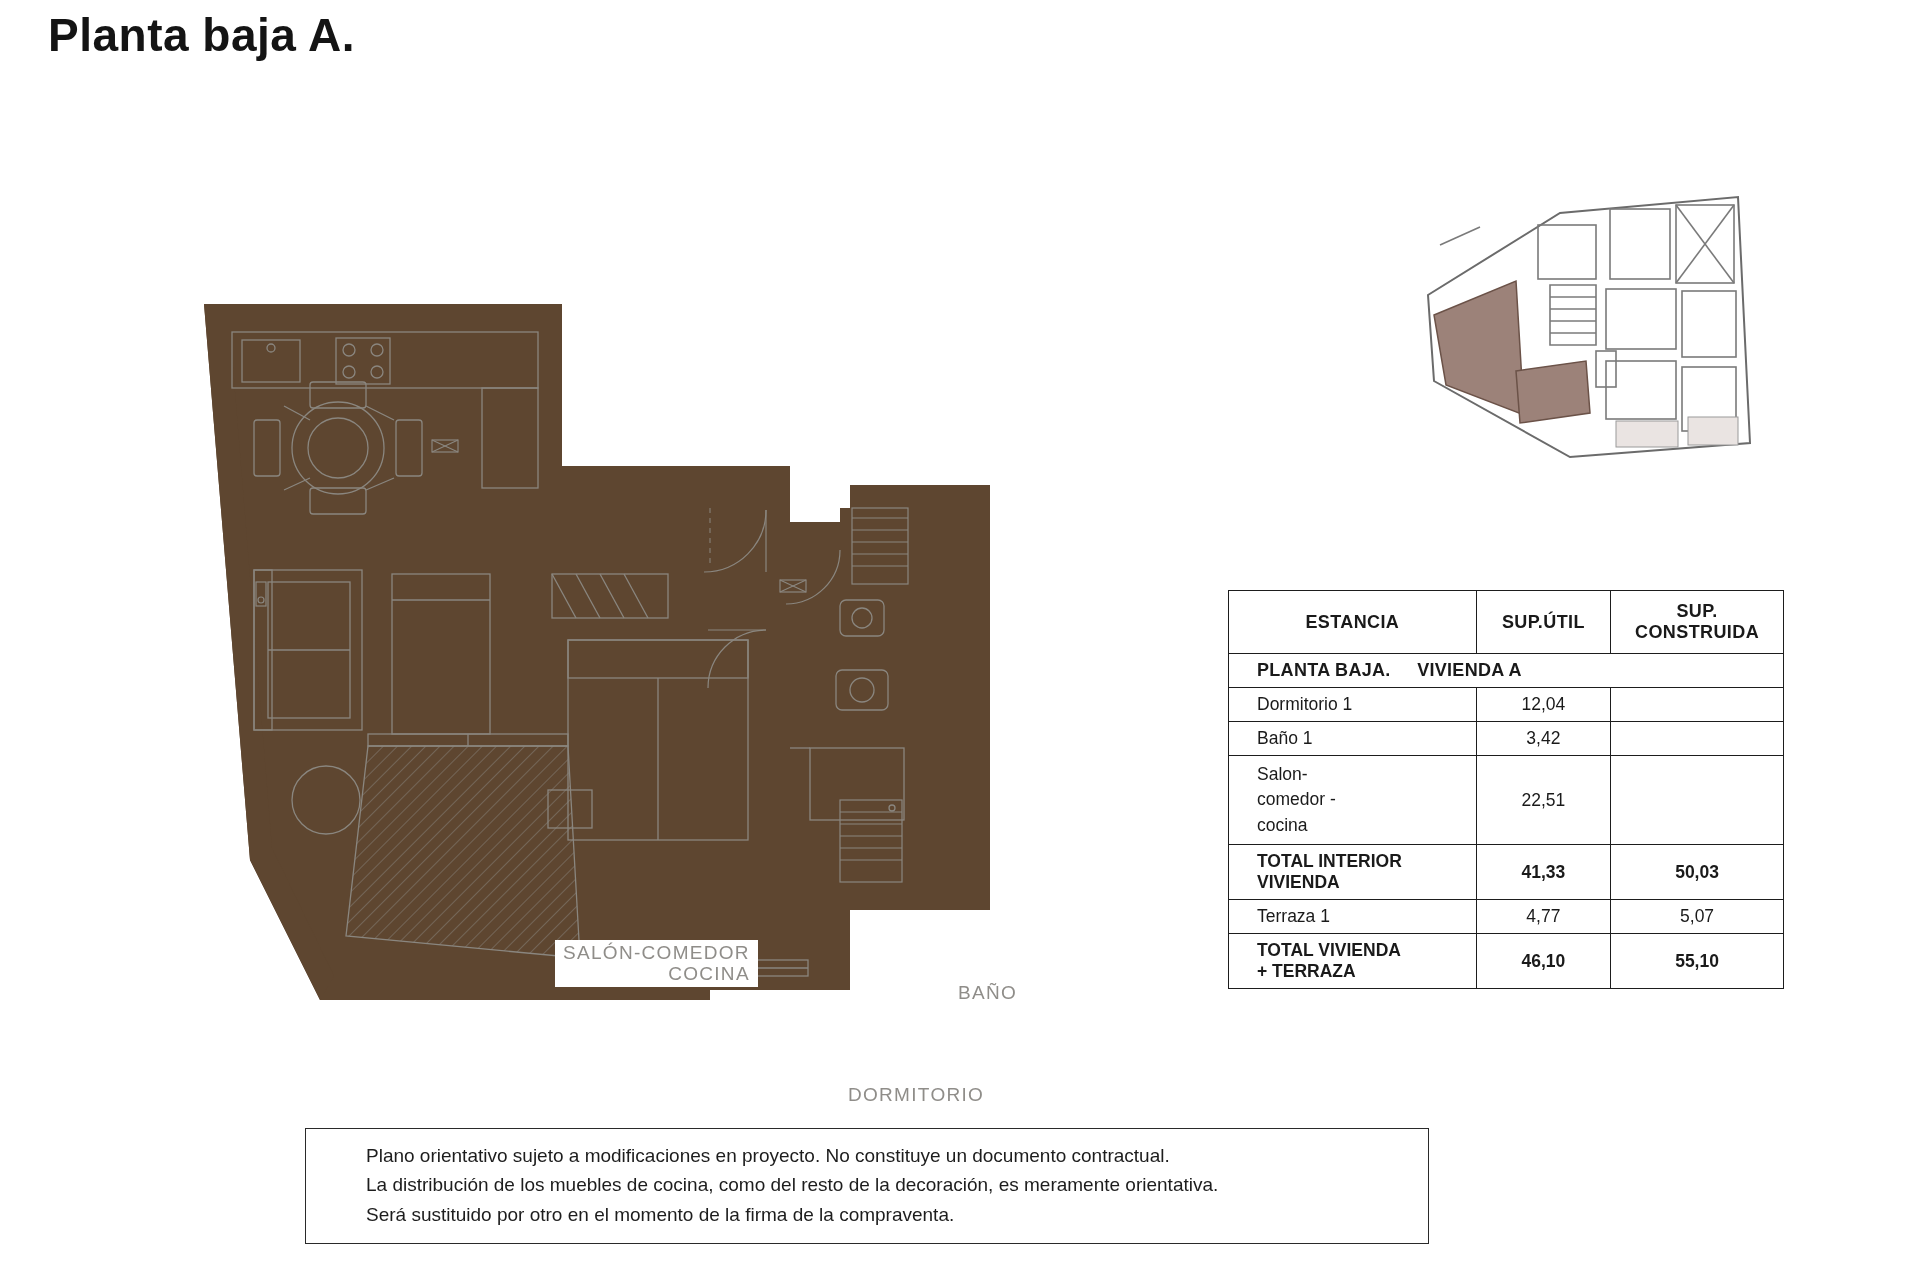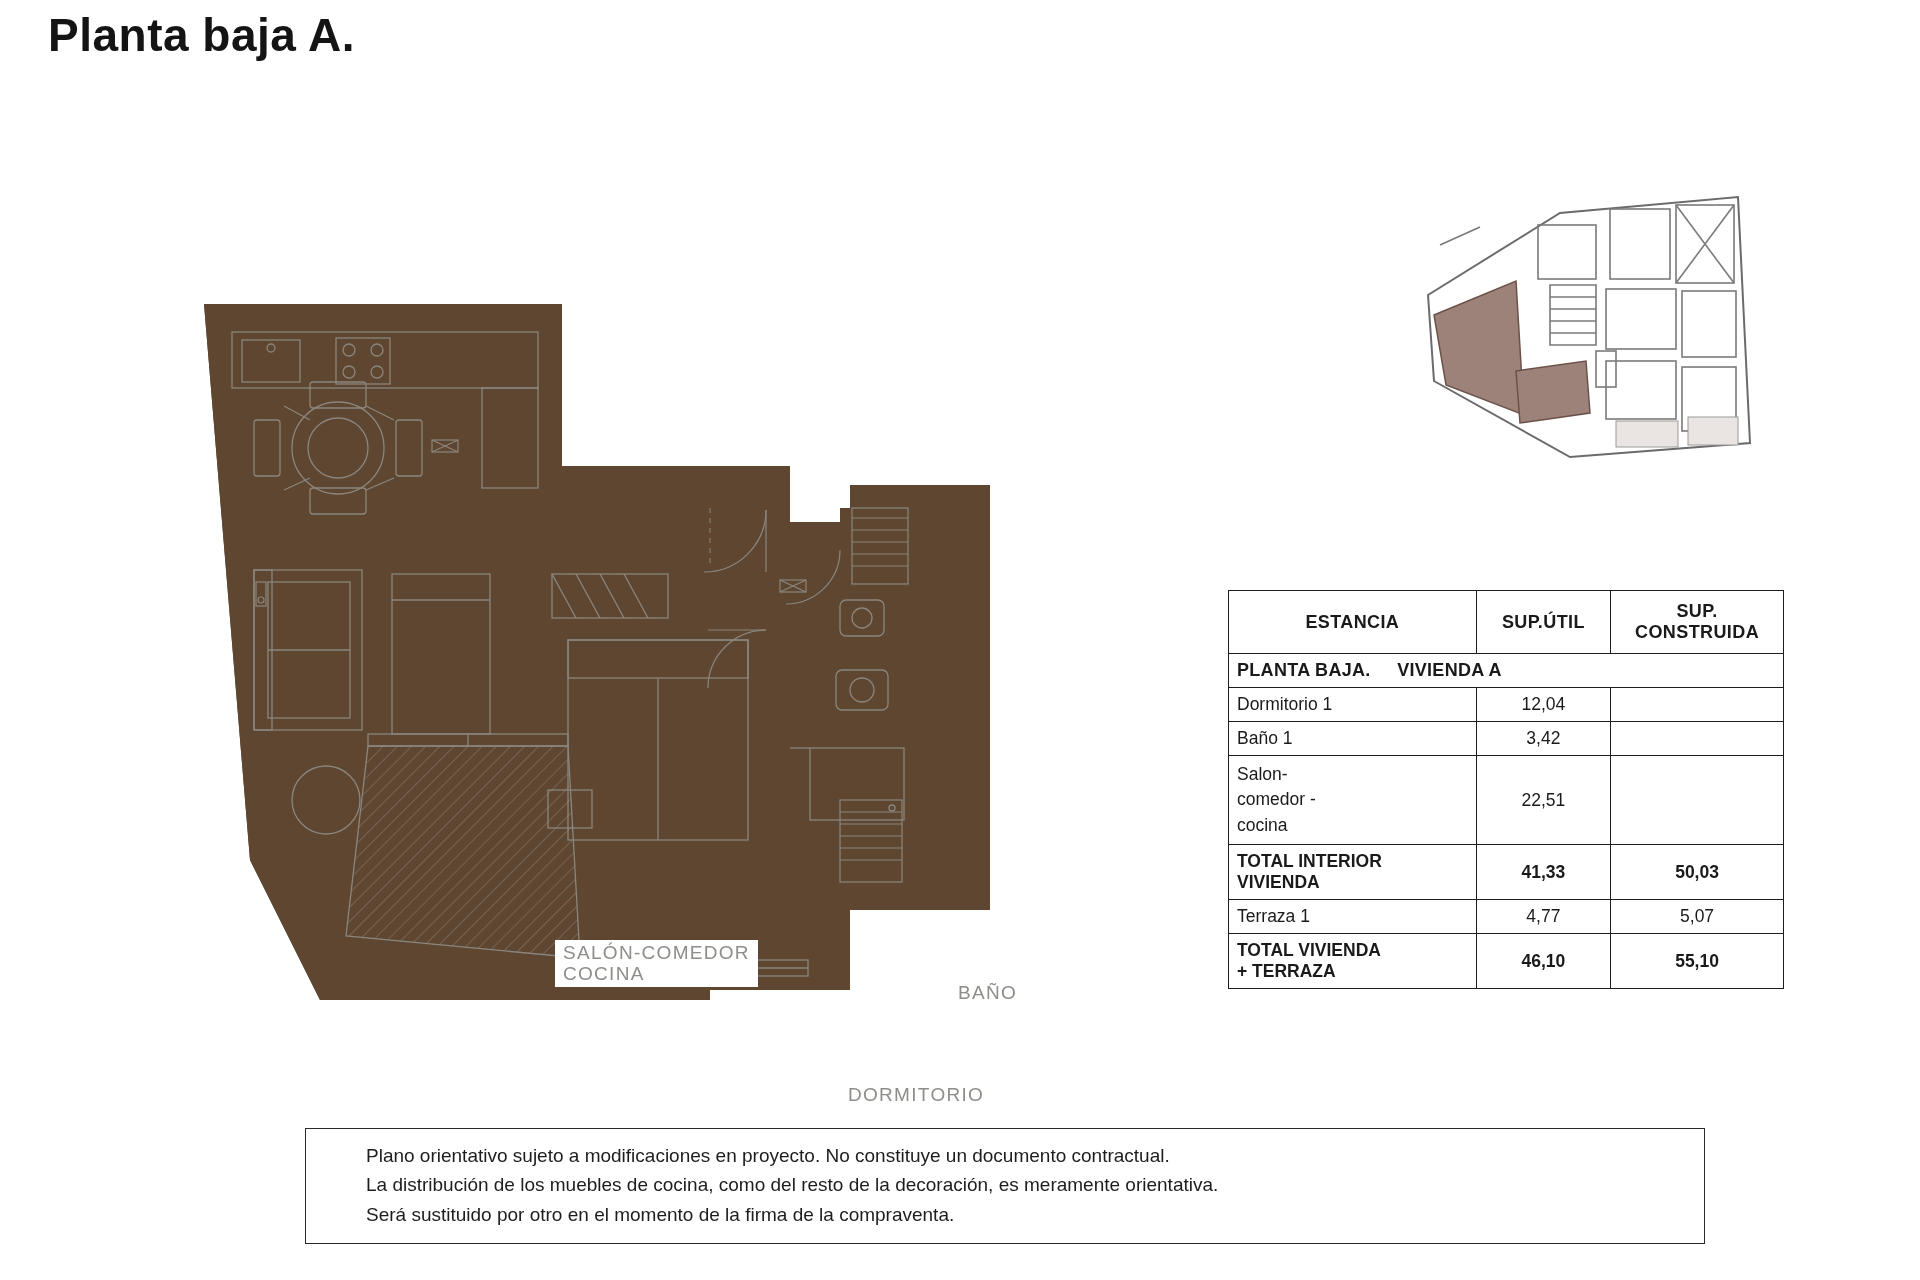--- a/index.html
+++ b/index.html
@@ -37,21 +37,21 @@
   }
   #floorplan svg { display: block; }
 
   
   .room-label {
     position: absolute;
     background: #ffffff;
     color: #8f8d89;
     font-size: 19px;
     letter-spacing: 1.3px;
-    text-align: left;
+    text-align: right;
     padding: 2px 8px;
     line-height: 1.12;
     white-space: pre;
   }
   #label-salon { left: 405px; top: 640px; }
   #label-dorm  { left: 690px; top: 782px; }
   #label-bano  { left: 800px; top: 680px; }
   #label-terraza { left: 445px; top: 995px; margin-left: 14px; }
 
   
@@ -67,21 +67,21 @@
   #surface-table {
     position: absolute;
     left: 1228px;
     top: 590px;
     width: 556px;
     border-collapse: collapse;
     font-size: 17.5px;
   }
   #surface-table td, #surface-table th {
     border: 1px solid #1d1d1d;
-    padding: 6px 8px;
+    padding: 6px 28px;
     vertical-align: middle;
   }
   #surface-table th {
     font-weight: bold;
     text-align: center;
     font-size: 18px;
     letter-spacing: 0.4px;
     padding: 10px 6px;
   }
   .col-estancia { width: 232px; }
@@ -94,21 +94,21 @@
   }
   .row-bold td { font-weight: bold; }
   .cell-num { text-align: center; }
   .tall { line-height: 1.45; }
 
   
   #disclaimer {
     position: absolute;
     left: 305px;
     top: 1128px;
-    width: 1400px;
+    width: 1124px;
     border: 1px solid #2a2a2a;
     padding: 12px 60px 14px 60px;
     box-sizing: border-box;
     font-size: 19px;
     line-height: 1.55;
     color: #1d1d1d;
   }
   #disclaimer div { white-space: nowrap; }
 </style>
 </head>

